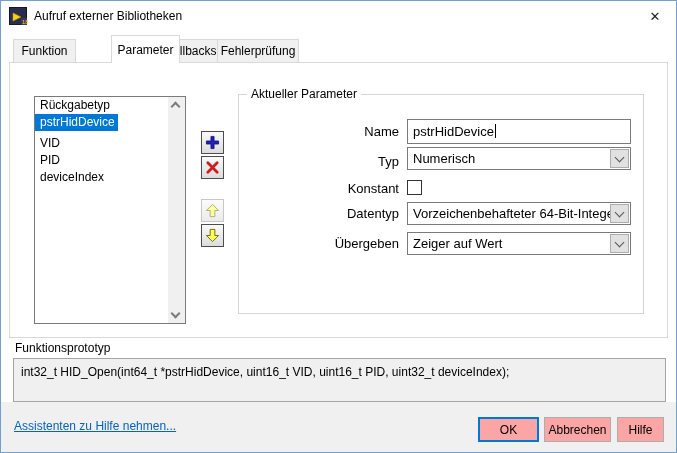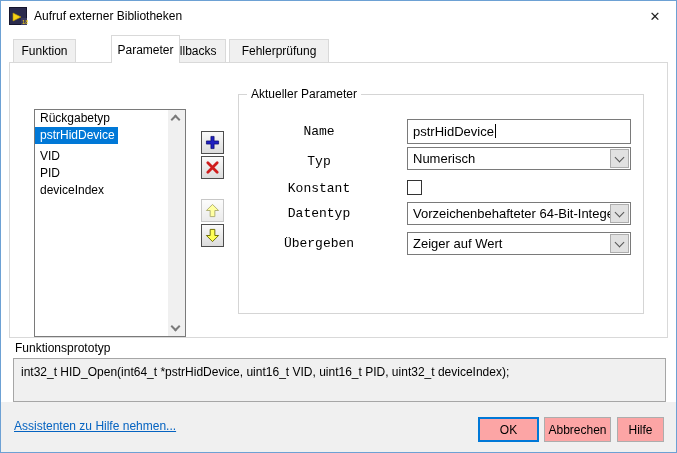--- a/index.html
+++ b/index.html
@@ -19,26 +19,26 @@
     display:flex; align-items:center; justify-content:center;
     font-size:13px; color:#222; cursor:default; }
   
   .tab { position:absolute; top:38px; height:24px; background:#f0f0f0;
     border:1px solid #d9d9d9; display:flex; align-items:center; justify-content:center;
     font-size:12px; z-index:1; }
   .tab.selected { top:34px; height:28px; background:#ffffff; border-bottom:none; z-index:3; }
   .tab-funktion { left:12px;  width:63px; }
   .tab-parameter { left:74px; width:69px;margin-left:36px; }
   .tab-callbacks { left:154px; width:71px; }
-  .tab-fehler { left:228px; width:100px; }
+  .tab-fehler { left:216px; width:82px; }
   
   .tabpage { position:absolute; left:8px; top:61px; width:659px; height:276px;
     background:#ffffff; border:1px solid #d9d9d9; z-index:2; }
   
-  .listbox { position:absolute; left:24px; top:46px; width:152px; height:228px;
+  .listbox { position:absolute; left:24px; top:33px; width:152px; height:228px;
     background:#fff; border:1px solid #7a7a7a; }
   .list-item { height:17px; line-height:17px; padding-left:5px; font-size:12px;
     width:calc(100% - 18px); white-space:nowrap; overflow:hidden; }
   .list-item.selected { background:#0078d7; color:#fff; width:auto; display:inline-block; padding-right:3px; }
   .list-scrollbar { position:absolute; right:0; top:0; width:17px; height:100%;
     background:#f0f0f0; }
   .chev { width:7px; height:7px; border-right:2px solid #7a7a7a; border-bottom:2px solid #7a7a7a; }
   .chev.up   { transform:rotate(-135deg); position:absolute; left:4px; top:6px; }
   .chev.down { transform:rotate(45deg);  position:absolute; left:4px; bottom:6px; }
   
@@ -48,21 +48,21 @@
   .side-btn.disabled { opacity:0.55; border-color:#9a9a9a; }
   .btn-add    { top:68px; }
   .btn-remove { top:93px; }
   .btn-up     { top:136px; }
   .btn-down   { top:161px; }
   
   .groupbox { position:absolute; left:228px; top:31px; width:406px; height:220px;
     border:1px solid #d5d5d5; }
   .groupbox-title { position:absolute; left:8px; top:-8px; background:#fff;
     padding:0 4px; font-size:12px; white-space:nowrap; }
-  .frm-label { position:absolute; width:160px; text-align:center; font-size:13px;font-family:Liberation Mono, monospace; }
+  .frm-label { position:absolute; width:160px; text-align:right; font-size:13px; }
   .frm-field { position:absolute; left:168px; width:224px; background:#fff;
     border:1px solid #7a7a7a; font-size:13px; }
   .textbox { top:24px; height:25px; line-height:23px; padding-left:5px; }
   .caret { display:inline-block; width:1px; height:14px; background:#000; vertical-align:-2px; margin-left:1px; }
   .combo { height:23px; line-height:21px; padding-left:5px; }
   .combo-typ { top:52px; }
   .combo-datentyp { top:107px; }
   .combo-uebergeben { top:137px; }
   .combo-arrow { position:absolute; right:1px; top:1px; width:19px; height:19px;
     background:#e1e1e1; border:1px solid #adadad; }

